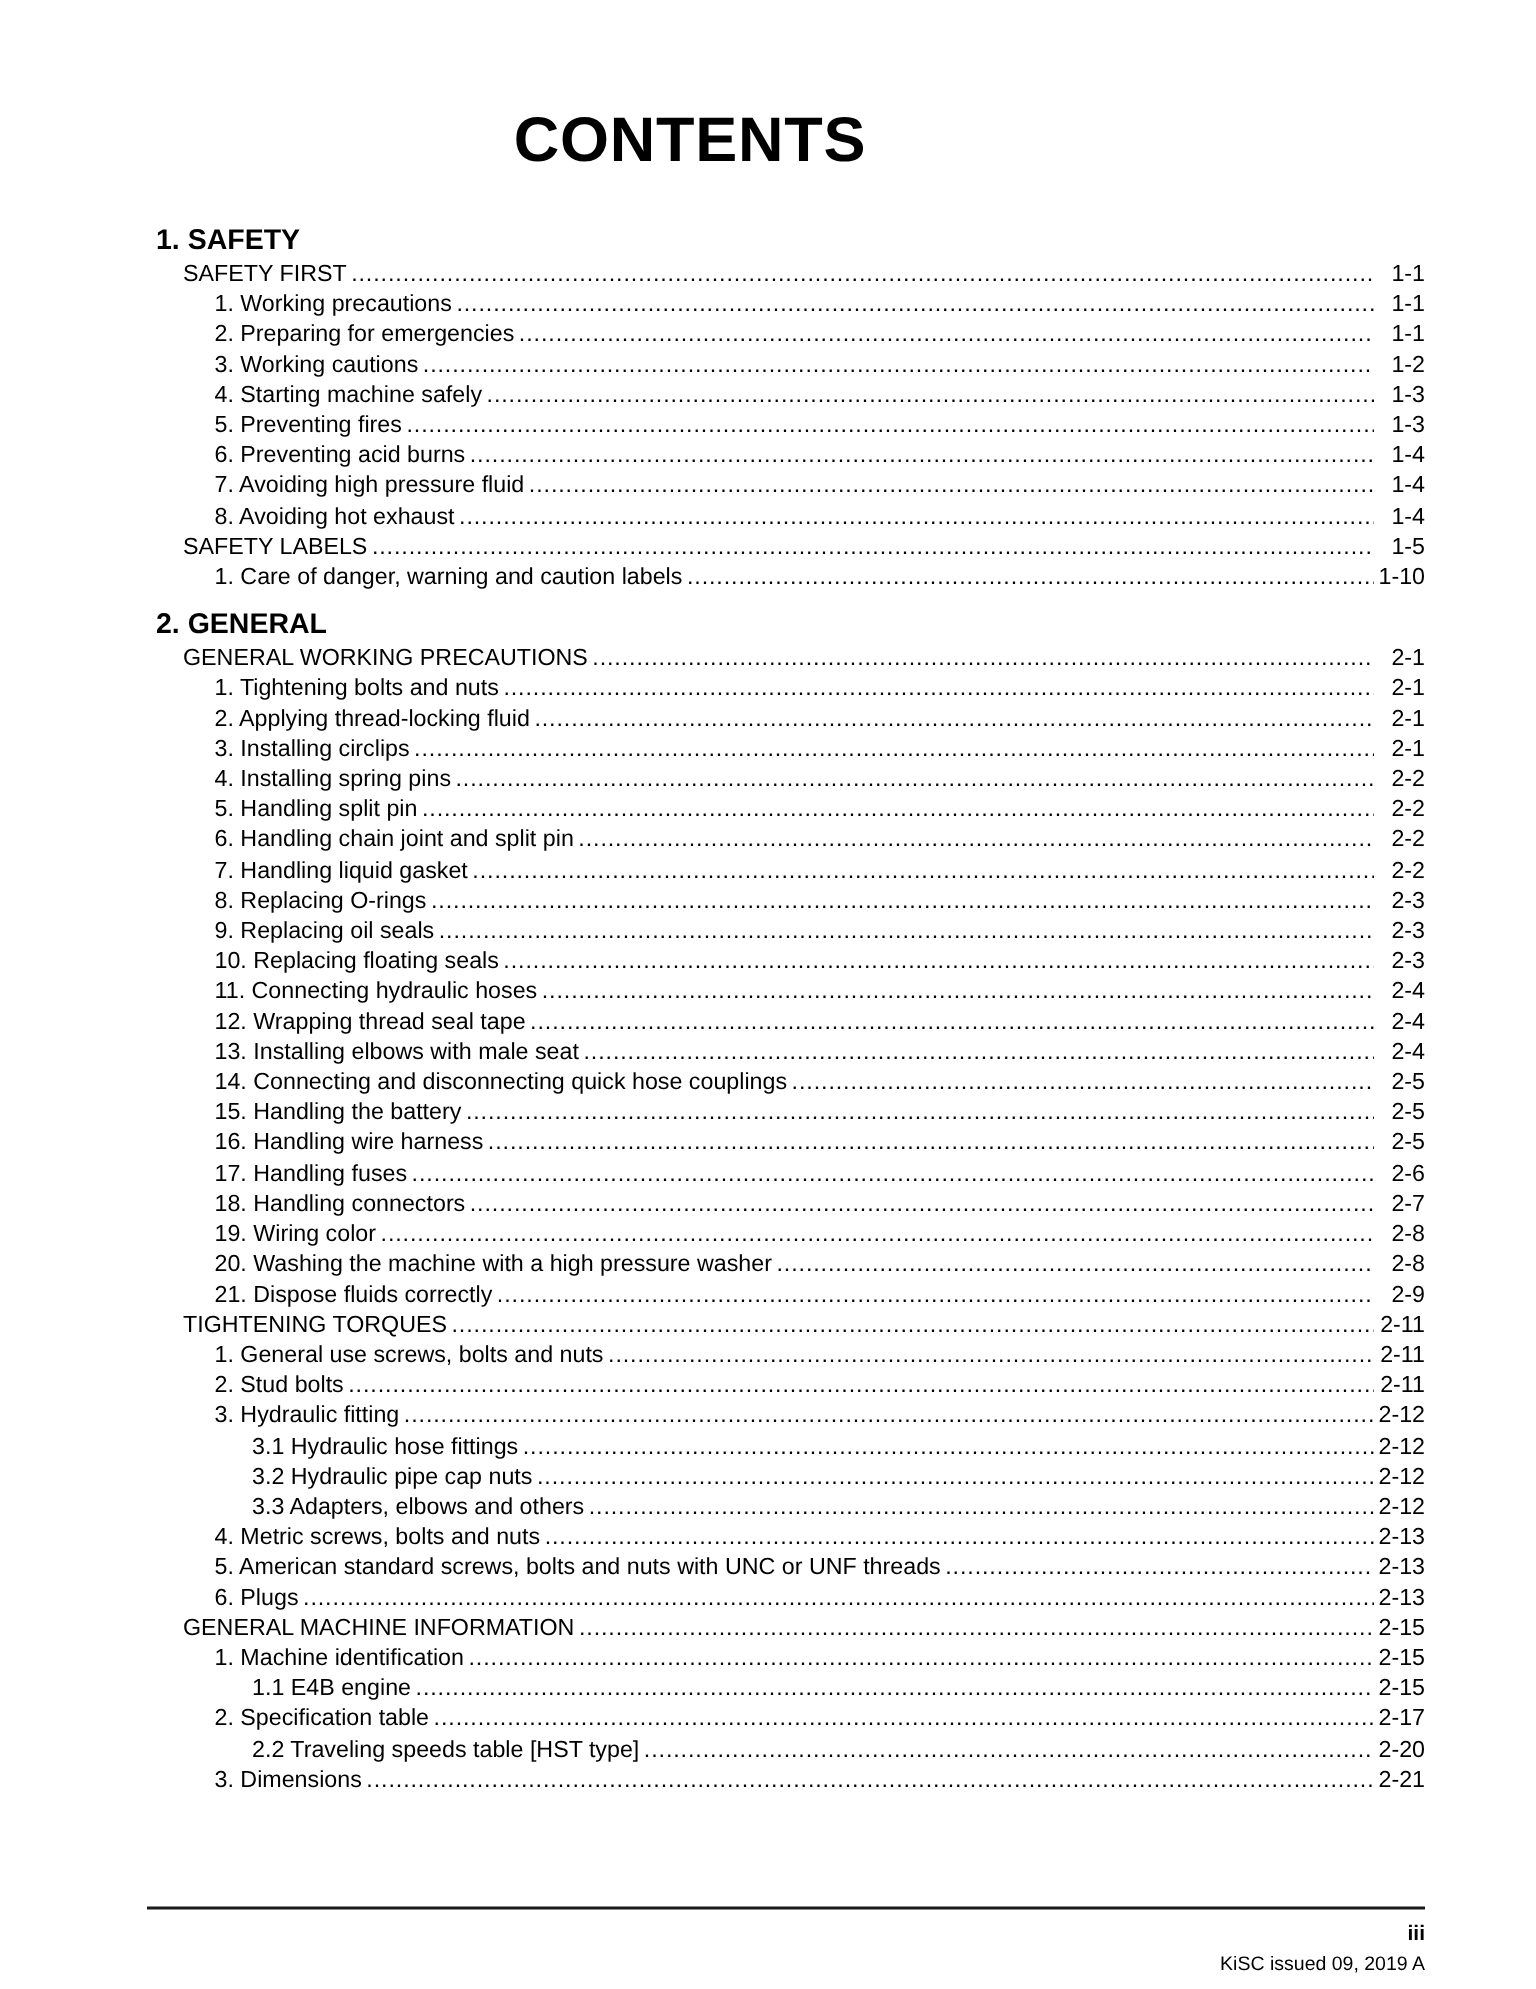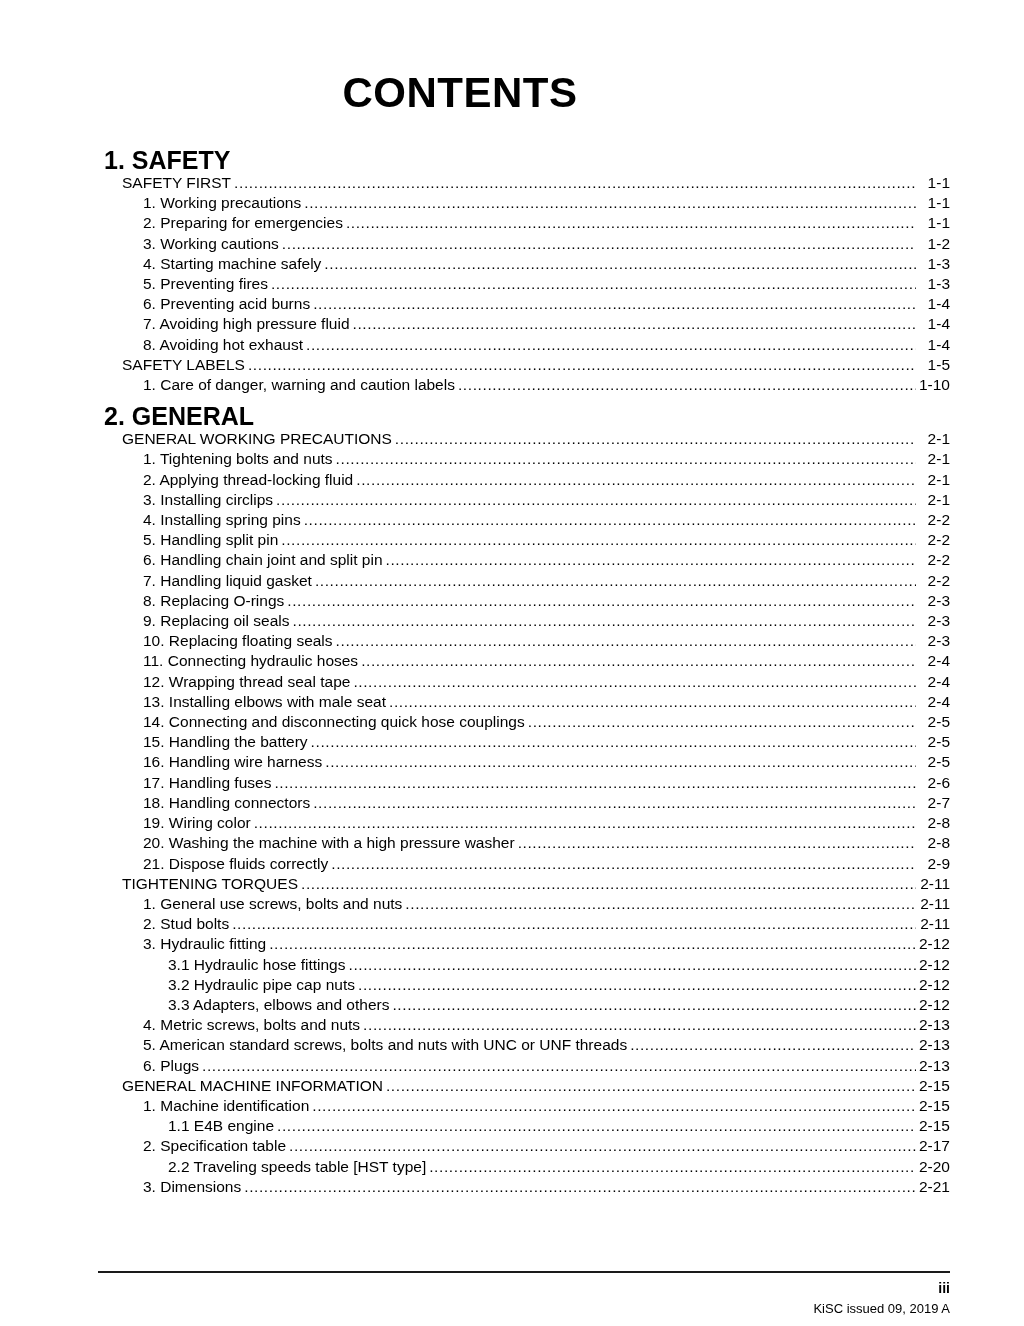--- a/index.html
+++ b/index.html
@@ -40,21 +40,21 @@
 
   
   .toc {
     position: absolute;
     left: 98px;
     top: 148px;
     width: 852px;
   }
 
   .chapter-heading {
-    font-size: 25px;
+    font-size: 19px;
     font-weight: bold;
     line-height: 25px;
     margin-top: 0;
     padding-left: 6px;
     white-space: nowrap;
   }
   .chapter-block + .chapter-block .chapter-heading {
     margin-top: 9px;
   }
 

